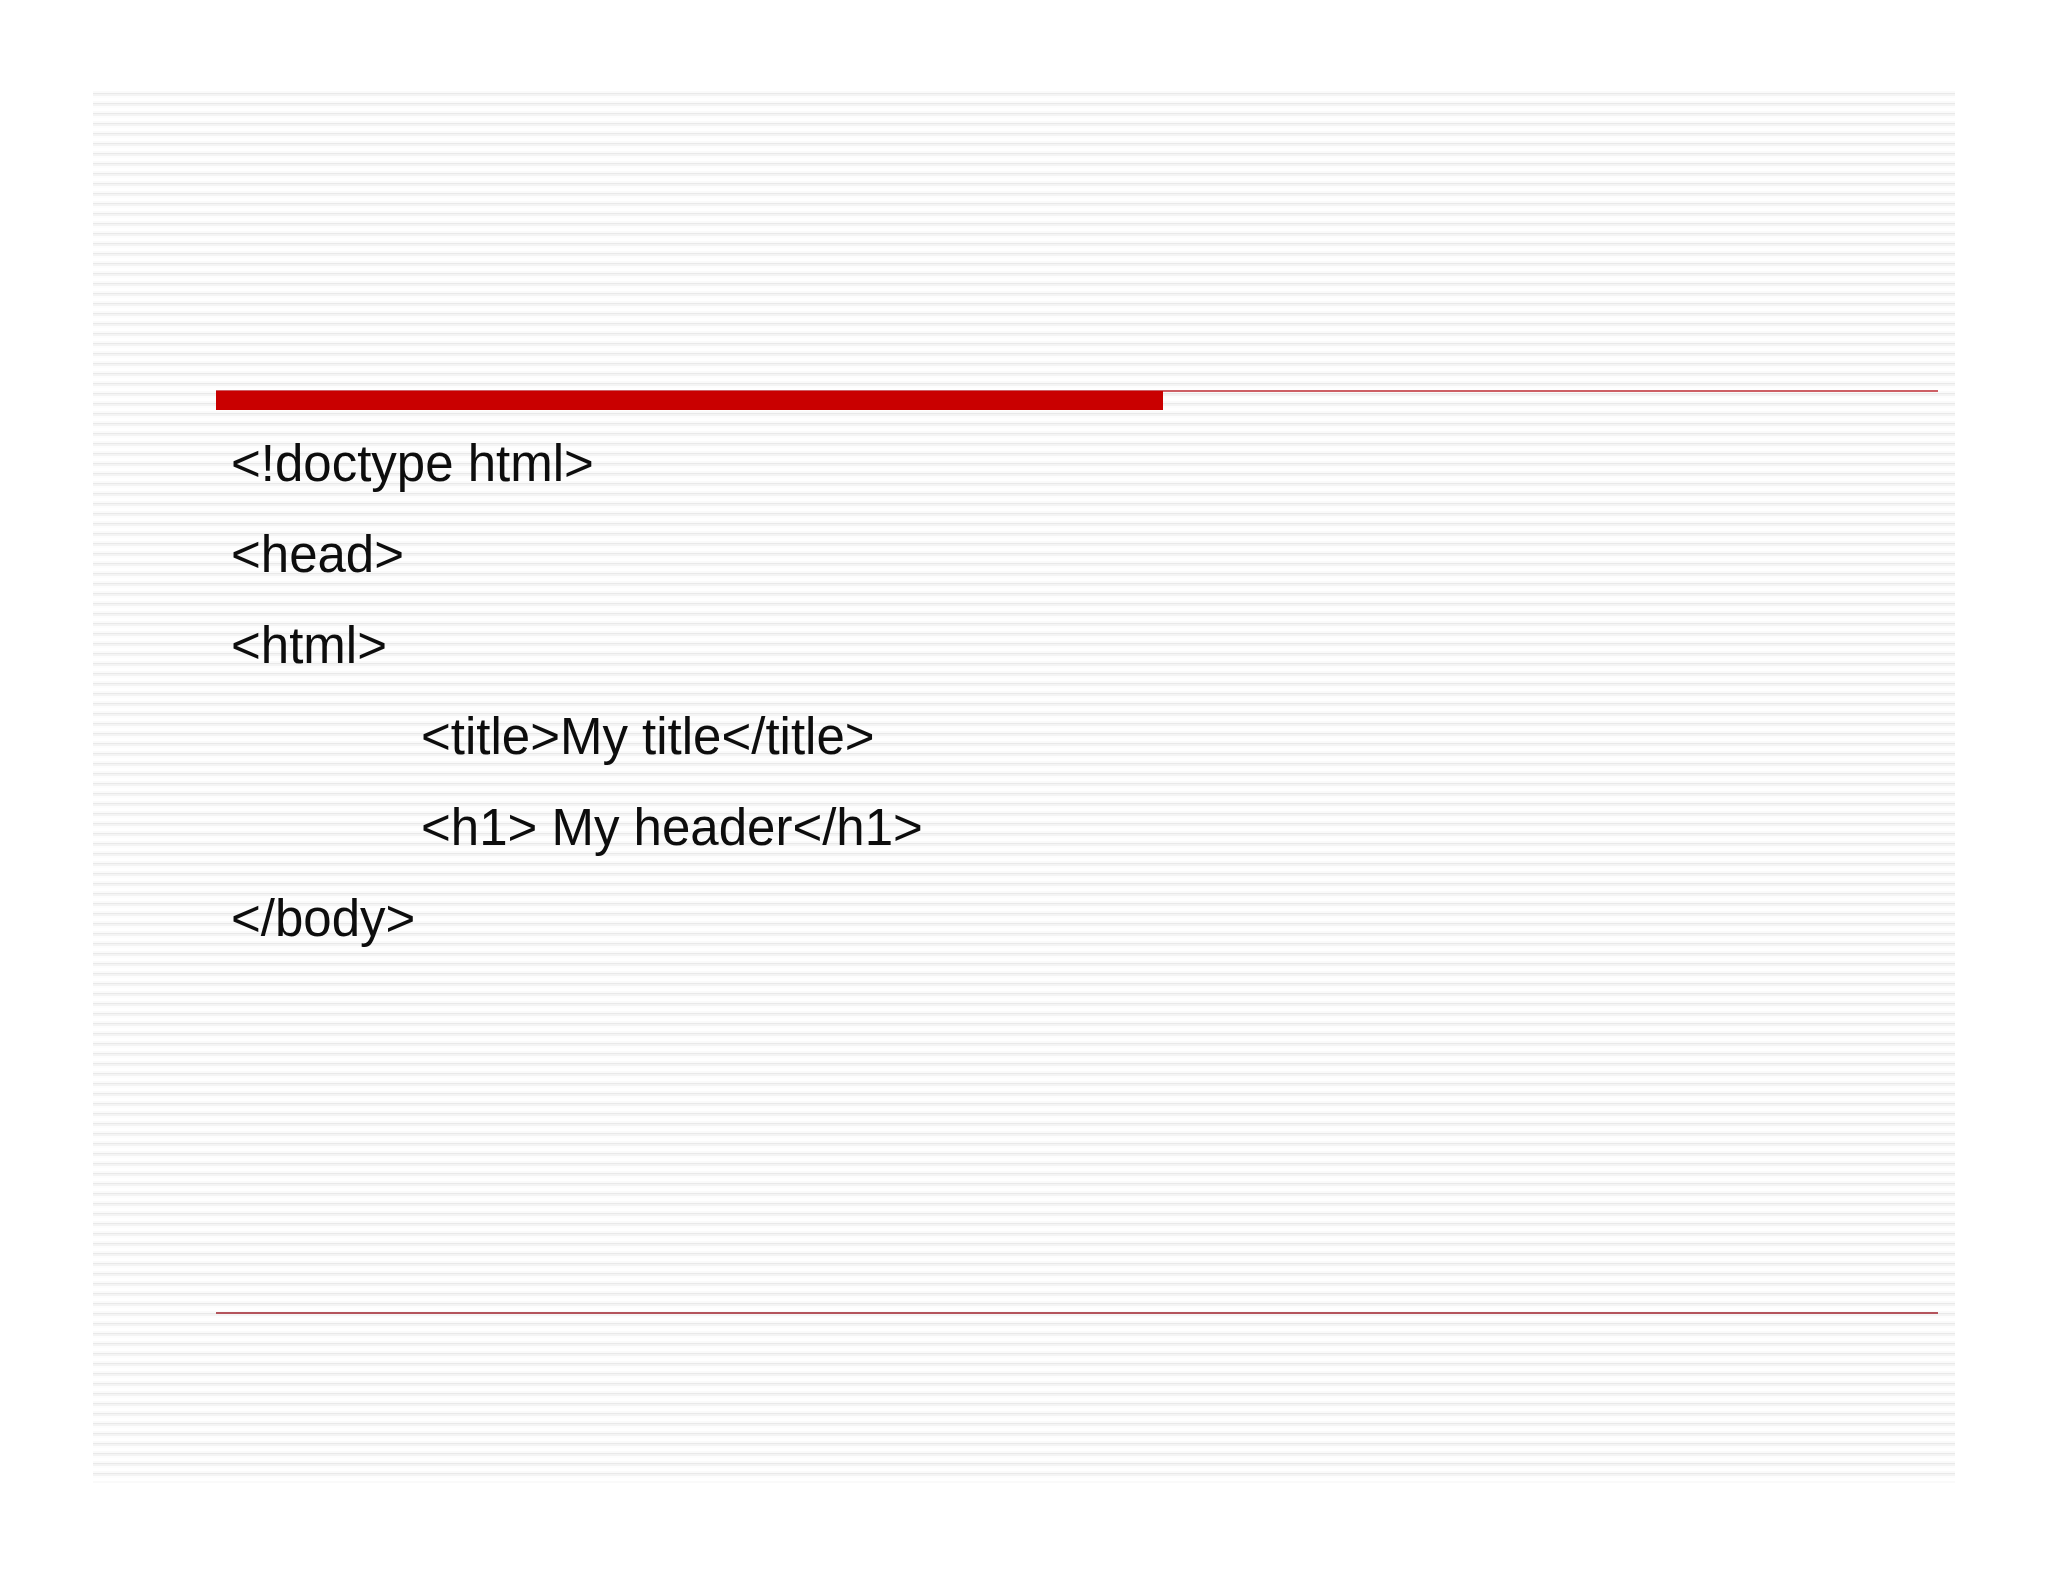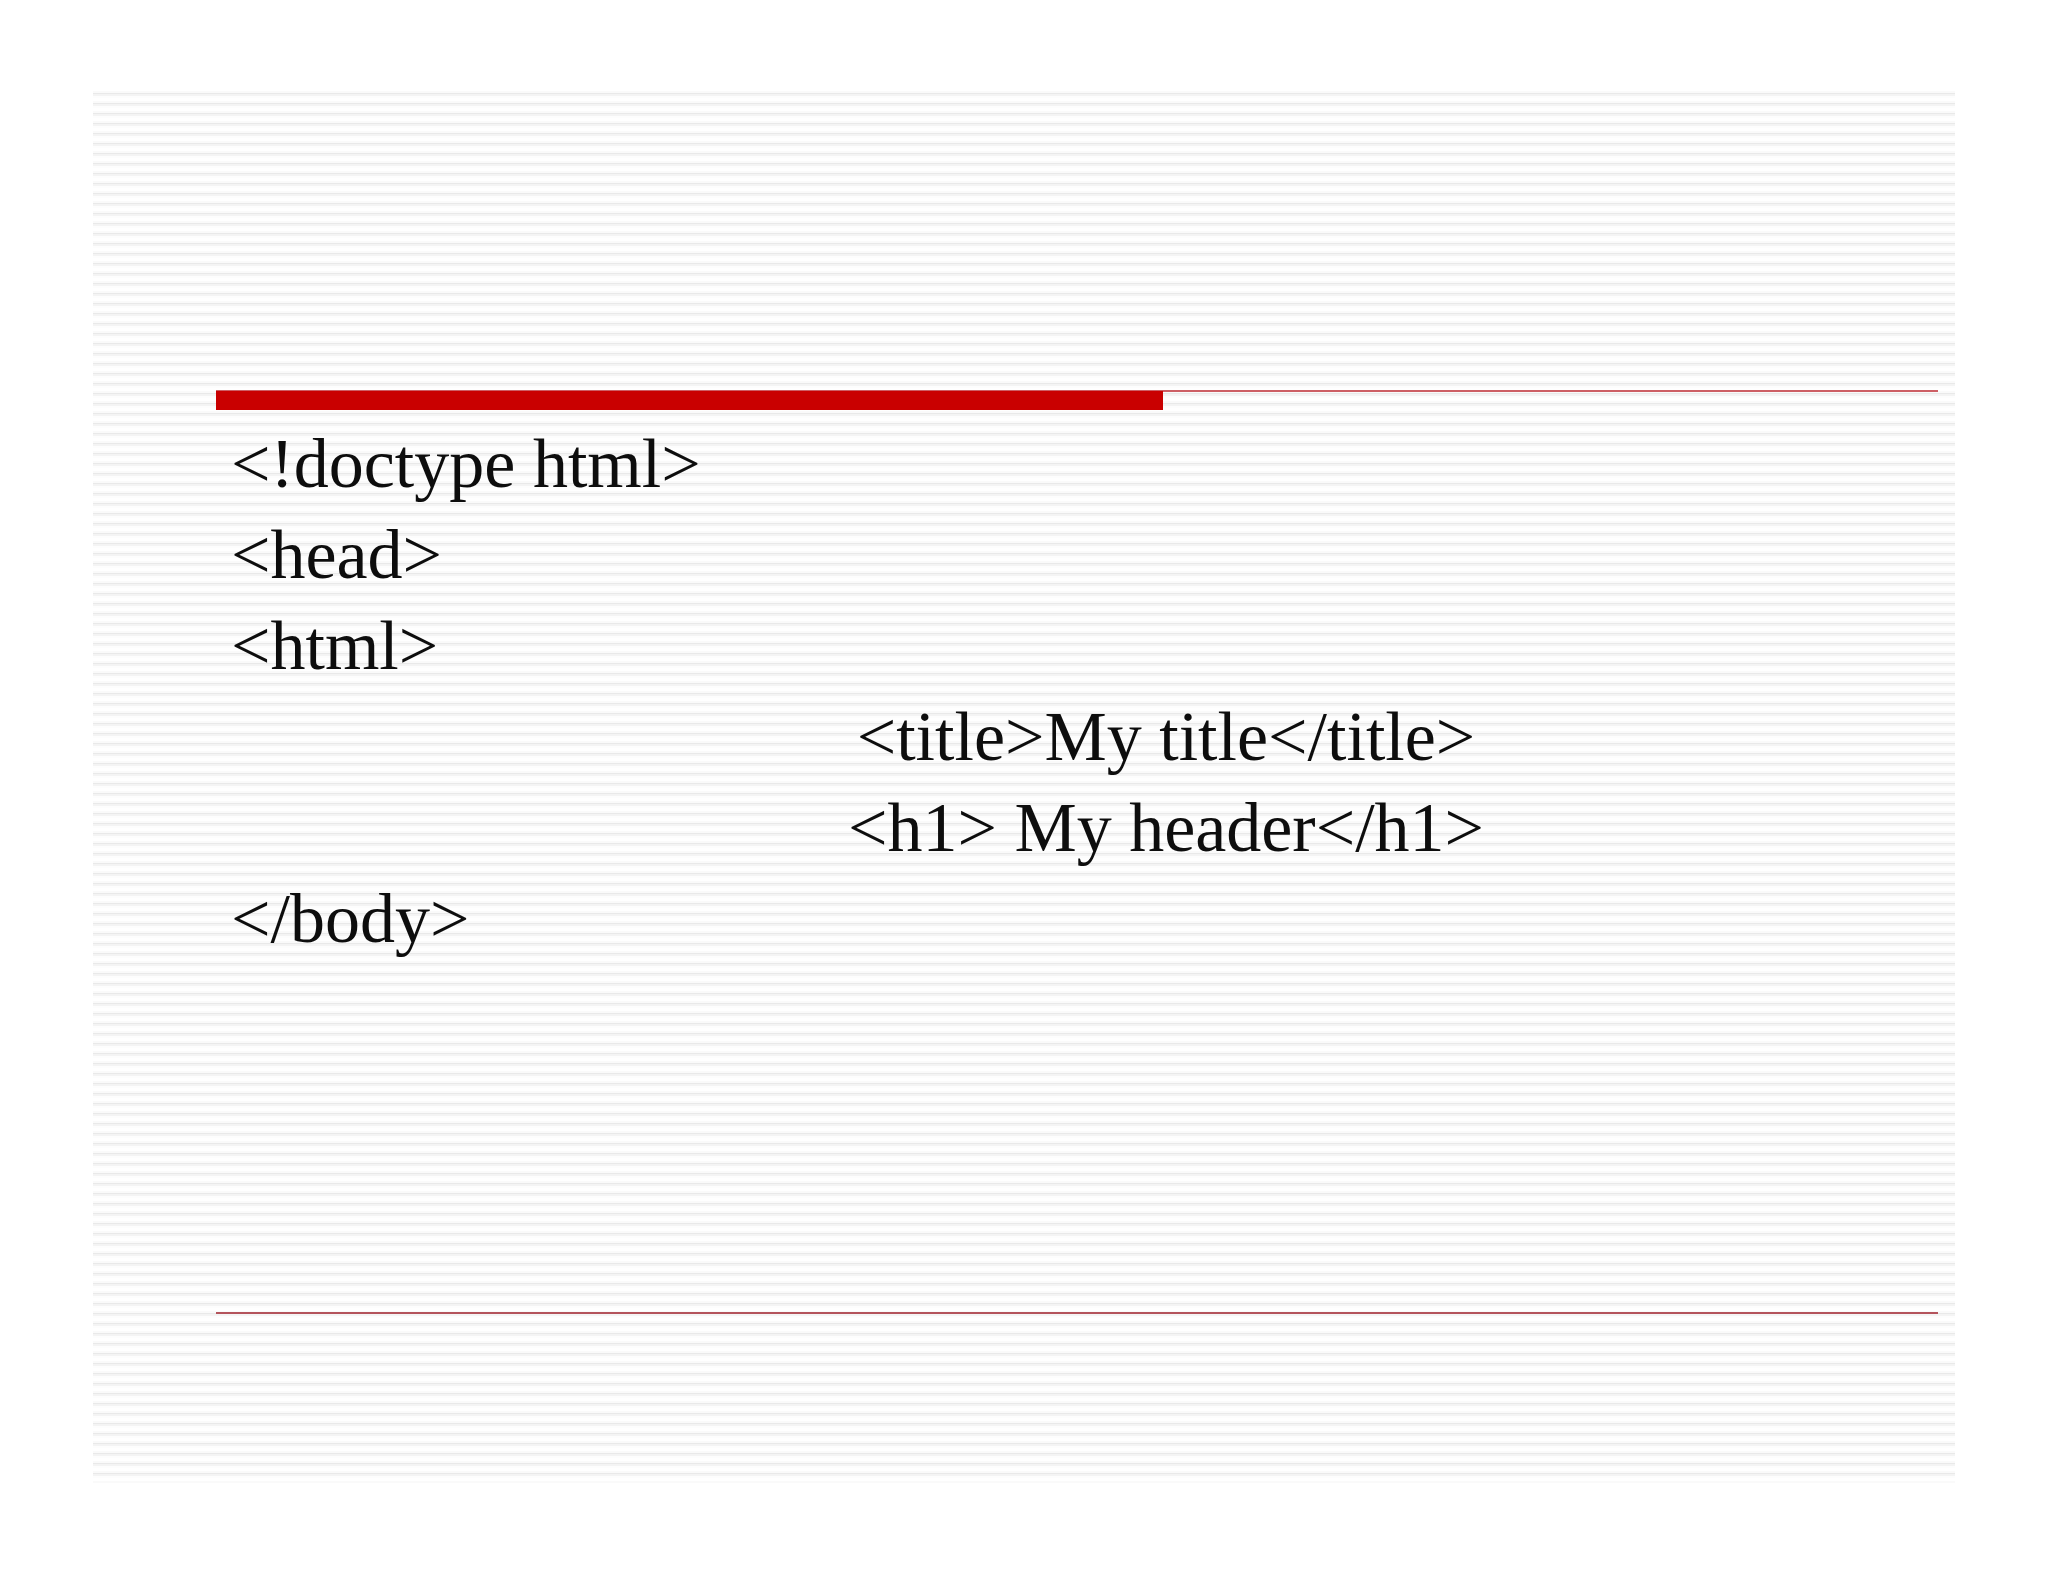--- a/index.html
+++ b/index.html
@@ -75,30 +75,29 @@
   }
 
   
   #code-block {
     position: absolute;
     left: 138px;   
     top: 330px;
     width: 1680px;
   }
   .code-line {
-    font-family: Liberation Serif, serif;
-    font-size: 70px;
+    font-family: Liberation Sans, sans-serif;
+    font-size: 51px;
     line-height: 91px;
     color: #0d0d0d;
     white-space: pre;
     letter-spacing: 0px;
   }
   .code-line.indent {
     padding-left: 190px;
-    text-align: center;
   }
 </style>
 </head>
 <body>
 
 <div id="slide">
 
   <div id="top-rule-wrap">
     <div id="top-rule-thin"></div>
     <div id="top-rule-thick"></div>

